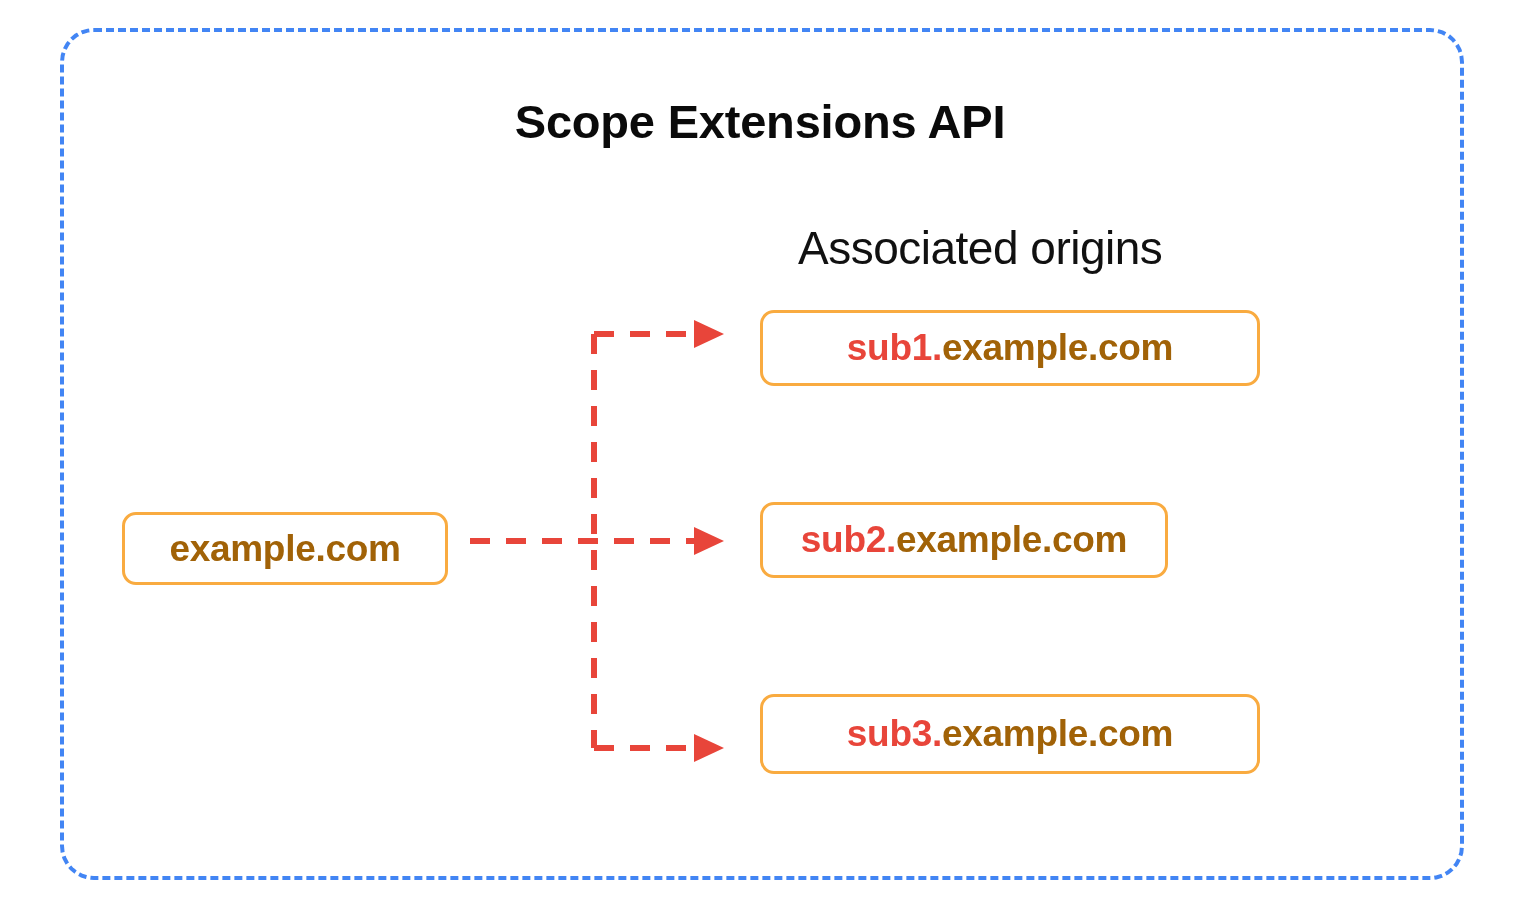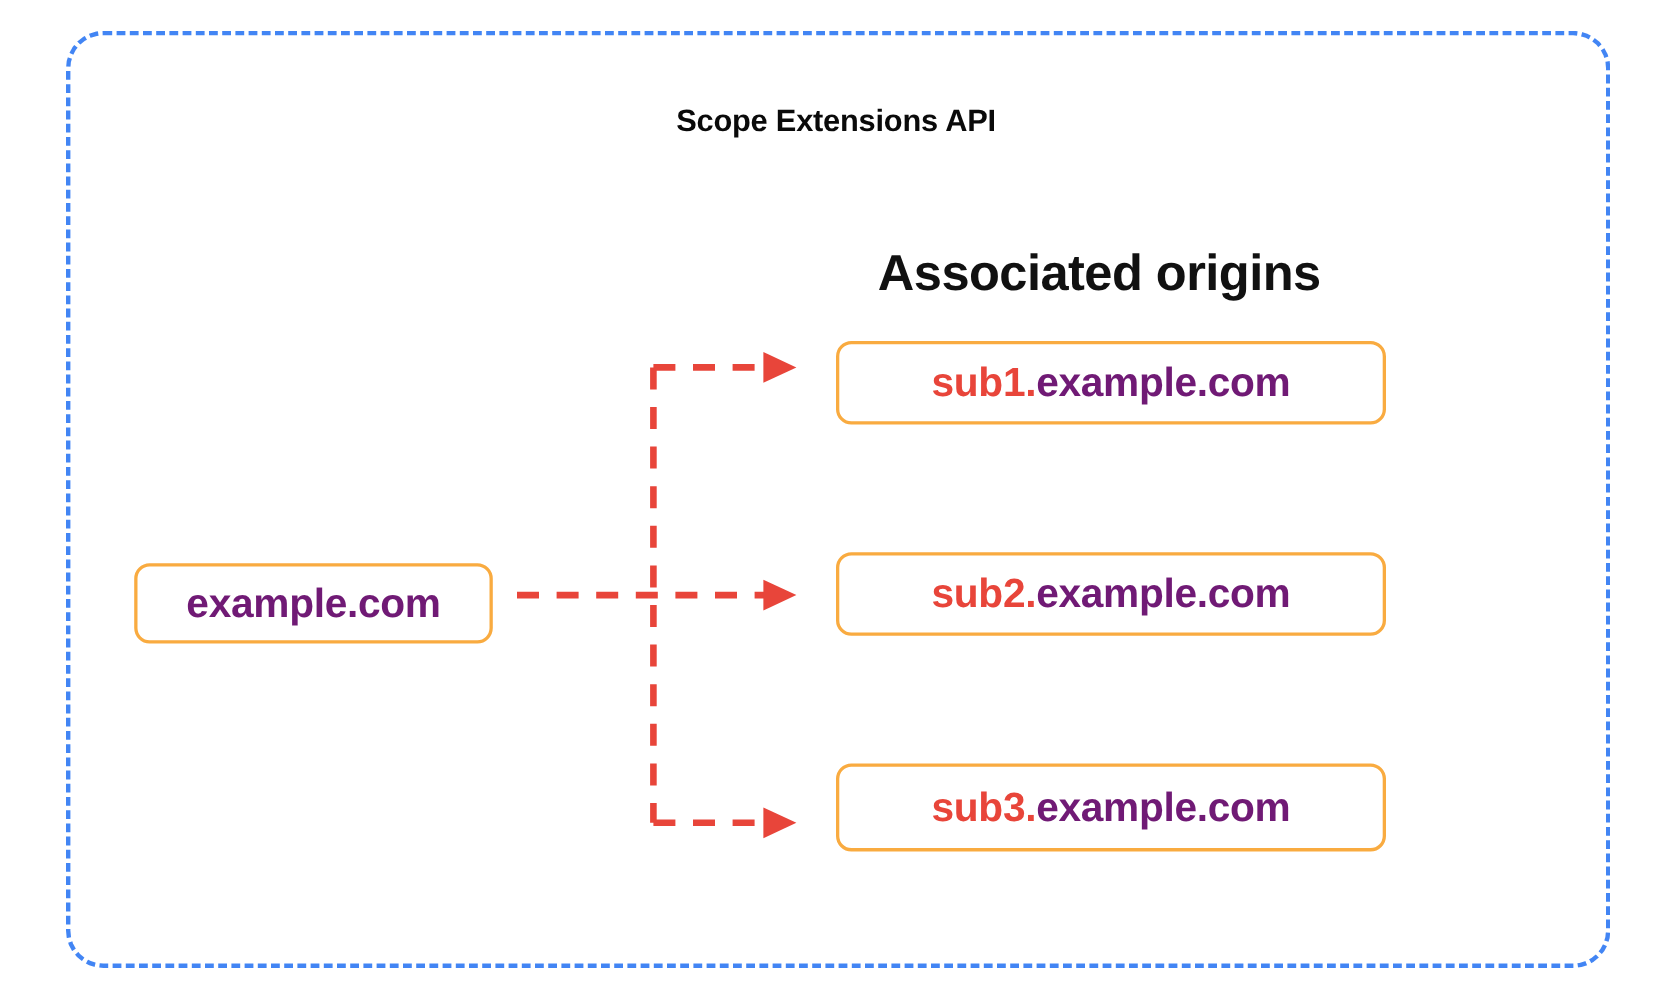--- a/index.html
+++ b/index.html
@@ -31,31 +31,31 @@
     border-radius: 34px;
   }
 
   
   #diagram-title {
     position: absolute;
     left: 0;
     top: 94px;
     width: 1520px;
     text-align: center;
-    font-size: 28px;
+    font-size: 47px;
     font-weight: 700;
     color: #0a0a0a;
     letter-spacing: -0.2px;
   }
 
   
   .section-label {
     position: absolute;
     font-size: 46px;
-    font-weight: 700;
+    font-weight: 400;
     color: #111111;
     white-space: nowrap;
     letter-spacing: -0.5px;
   }
   #associated-origins-label {
     left: 798px;
     top: 221px;
   }
   #main-origin-label {
     left: 160px;
@@ -73,38 +73,38 @@
     align-items: center;
     justify-content: center;
   }
   .origin-text {
     font-size: 37px;
     font-weight: 700;
     letter-spacing: -0.3px;
     white-space: nowrap;
   }
   .sub-part { color: #E8453A; }
-  .domain-part { color: #701a75; }
+  .domain-part { color: #a16207; }
 
   #main-origin-box {
     left: 122px;
     top: 512px;
     width: 326px;
     height: 73px;
   }
   #assoc-box-1 {
     left: 760px;
     top: 310px;
     width: 500px;
     height: 76px;
   }
   #assoc-box-2 {
     left: 760px;
     top: 502px;
-    width: 500px;
+    width: 408px;
     height: 76px;
   }
   #assoc-box-3 {
     left: 760px;
     top: 694px;
     width: 500px;
     height: 80px;
   }
 
   

